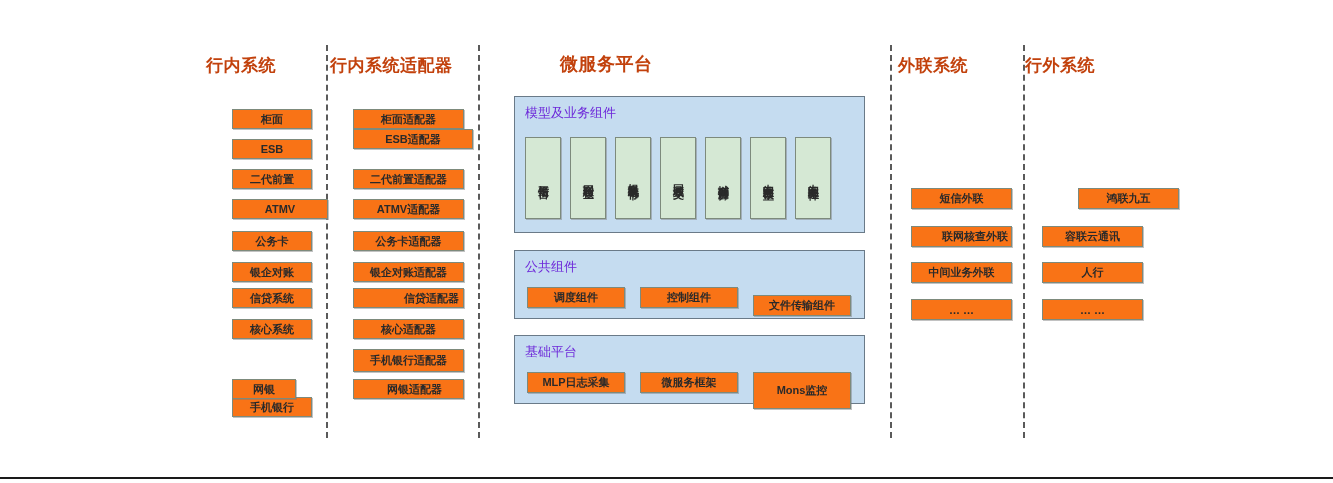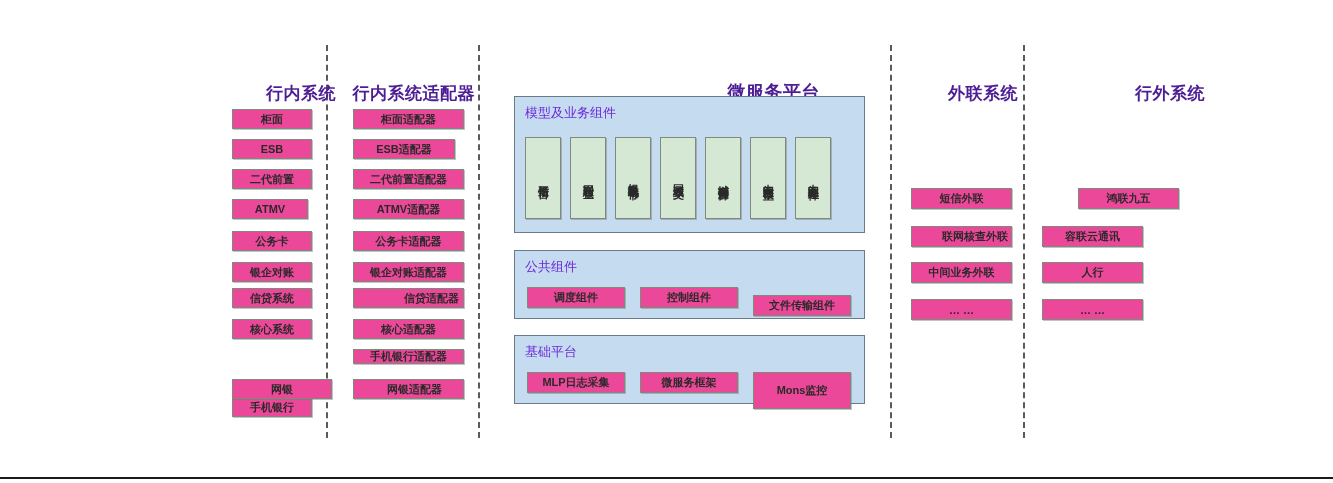--- a/index.html
+++ b/index.html
@@ -38,34 +38,33 @@
     left: 0;
     top: 477px;
     width: 1333px;
     height: 0;
     border-top: 2px solid #1a1a1a;
   }
 
   
   .col-title {
     position: absolute;
-    text-align: right;
+    text-align: left;
     font-size: 17px;
     font-weight: bold;
-    color: #4c1d95;
+    color: #c2410c;
     letter-spacing: 0.5px;
     white-space: nowrap;
-    margin-top: 28px;
   }
 
   
   .node {
     position: absolute;
     box-sizing: border-box;
-    background: #ec4899;
+    background: #f97316;
     border: 1px solid #7d8a7c;
     box-shadow: 1px 1px 0 rgba(120,120,120,0.45);
     display: flex;
     align-items: center;
     justify-content: center;
     font-size: 11px;
     font-weight: bold;
     color: #2a2a2a;
     white-space: nowrap;
   }
@@ -121,37 +120,37 @@
 
   <div class="col-title" style="left:206px; top:54px; width:130px;">行内系统</div>
   <div class="col-title" style="left:330px; top:54px; width:145px;">行内系统适配器</div>
   <div class="col-title" style="left:560px; top:52px; width:260px; font-size:18px;">微服务平台</div>
   <div class="col-title" style="left:898px; top:54px; width:120px;">外联系统</div>
   <div class="col-title" style="left:1025px; top:54px; width:180px;">行外系统</div>
 
   <div class="node" style="left:232px; top:109px;  width:80px; height:20px;">柜面</div>
   <div class="node" style="left:232px; top:139px;  width:80px; height:20px;">ESB</div>
   <div class="node" style="left:232px; top:169px;  width:80px; height:20px;">二代前置</div>
-  <div class="node" style="left:232px; top:199px;  width:76px; height:20px;">ATMV</div>
+  <div class="node" style="left:232px; top:199px;  width:96px; height:20px;">ATMV</div>
   <div class="node" style="left:232px; top:231px;  width:80px; height:20px;">公务卡</div>
   <div class="node" style="left:232px; top:262px;  width:80px; height:20px;">银企对账</div>
   <div class="node" style="left:232px; top:288px;  width:80px; height:20px;">信贷系统</div>
   <div class="node" style="left:232px; top:319px;  width:80px; height:20px;">核心系统</div>
   <div class="node" style="left:232px; top:349px;  width:80px; height:20px;margin-top:48px;">手机银行</div>
-  <div class="node" style="left:232px; top:379px;  width:100px; height:20px;">网银</div>
+  <div class="node" style="left:232px; top:379px;  width:64px; height:20px;">网银</div>
 
   <div class="node" style="left:353px; top:109px;  width:111px; height:20px;">柜面适配器</div>
-  <div class="node" style="left:353px; top:139px;  width:102px; height:20px;">ESB适配器</div>
+  <div class="node" style="left:353px; top:129px;  width:120px; height:20px;">ESB适配器</div>
   <div class="node" style="left:353px; top:169px;  width:111px; height:20px;">二代前置适配器</div>
   <div class="node" style="left:353px; top:199px;  width:111px; height:20px;">ATMV适配器</div>
   <div class="node" style="left:353px; top:231px;  width:111px; height:20px;">公务卡适配器</div>
   <div class="node" style="left:353px; top:262px;  width:111px; height:20px;">银企对账适配器</div>
   <div class="node" style="left:353px; top:288px;  width:111px; height:20px;padding-left:46px;">信贷适配器</div>
   <div class="node" style="left:353px; top:319px;  width:111px; height:20px;">核心适配器</div>
-  <div class="node" style="left:353px; top:349px;  width:111px; height:15px;">手机银行适配器</div>
+  <div class="node" style="left:353px; top:349px;  width:111px; height:23px;">手机银行适配器</div>
   <div class="node" style="left:353px; top:379px;  width:111px; height:20px;padding-left:12px;">网银适配器</div>
 
   <div class="panel" style="left:514px; top:96px; width:351px; height:137px;">
     <div class="panel-label">模型及业务组件</div>
   </div>
   <div class="node-v" style="left:525px; top:137px; width:36px; height:82px;">
       <span>短信平台</span>
     </div>
   <div class="node-v" style="left:570px; top:137px; width:36px; height:82px;">
       <span>联网核查</span>

